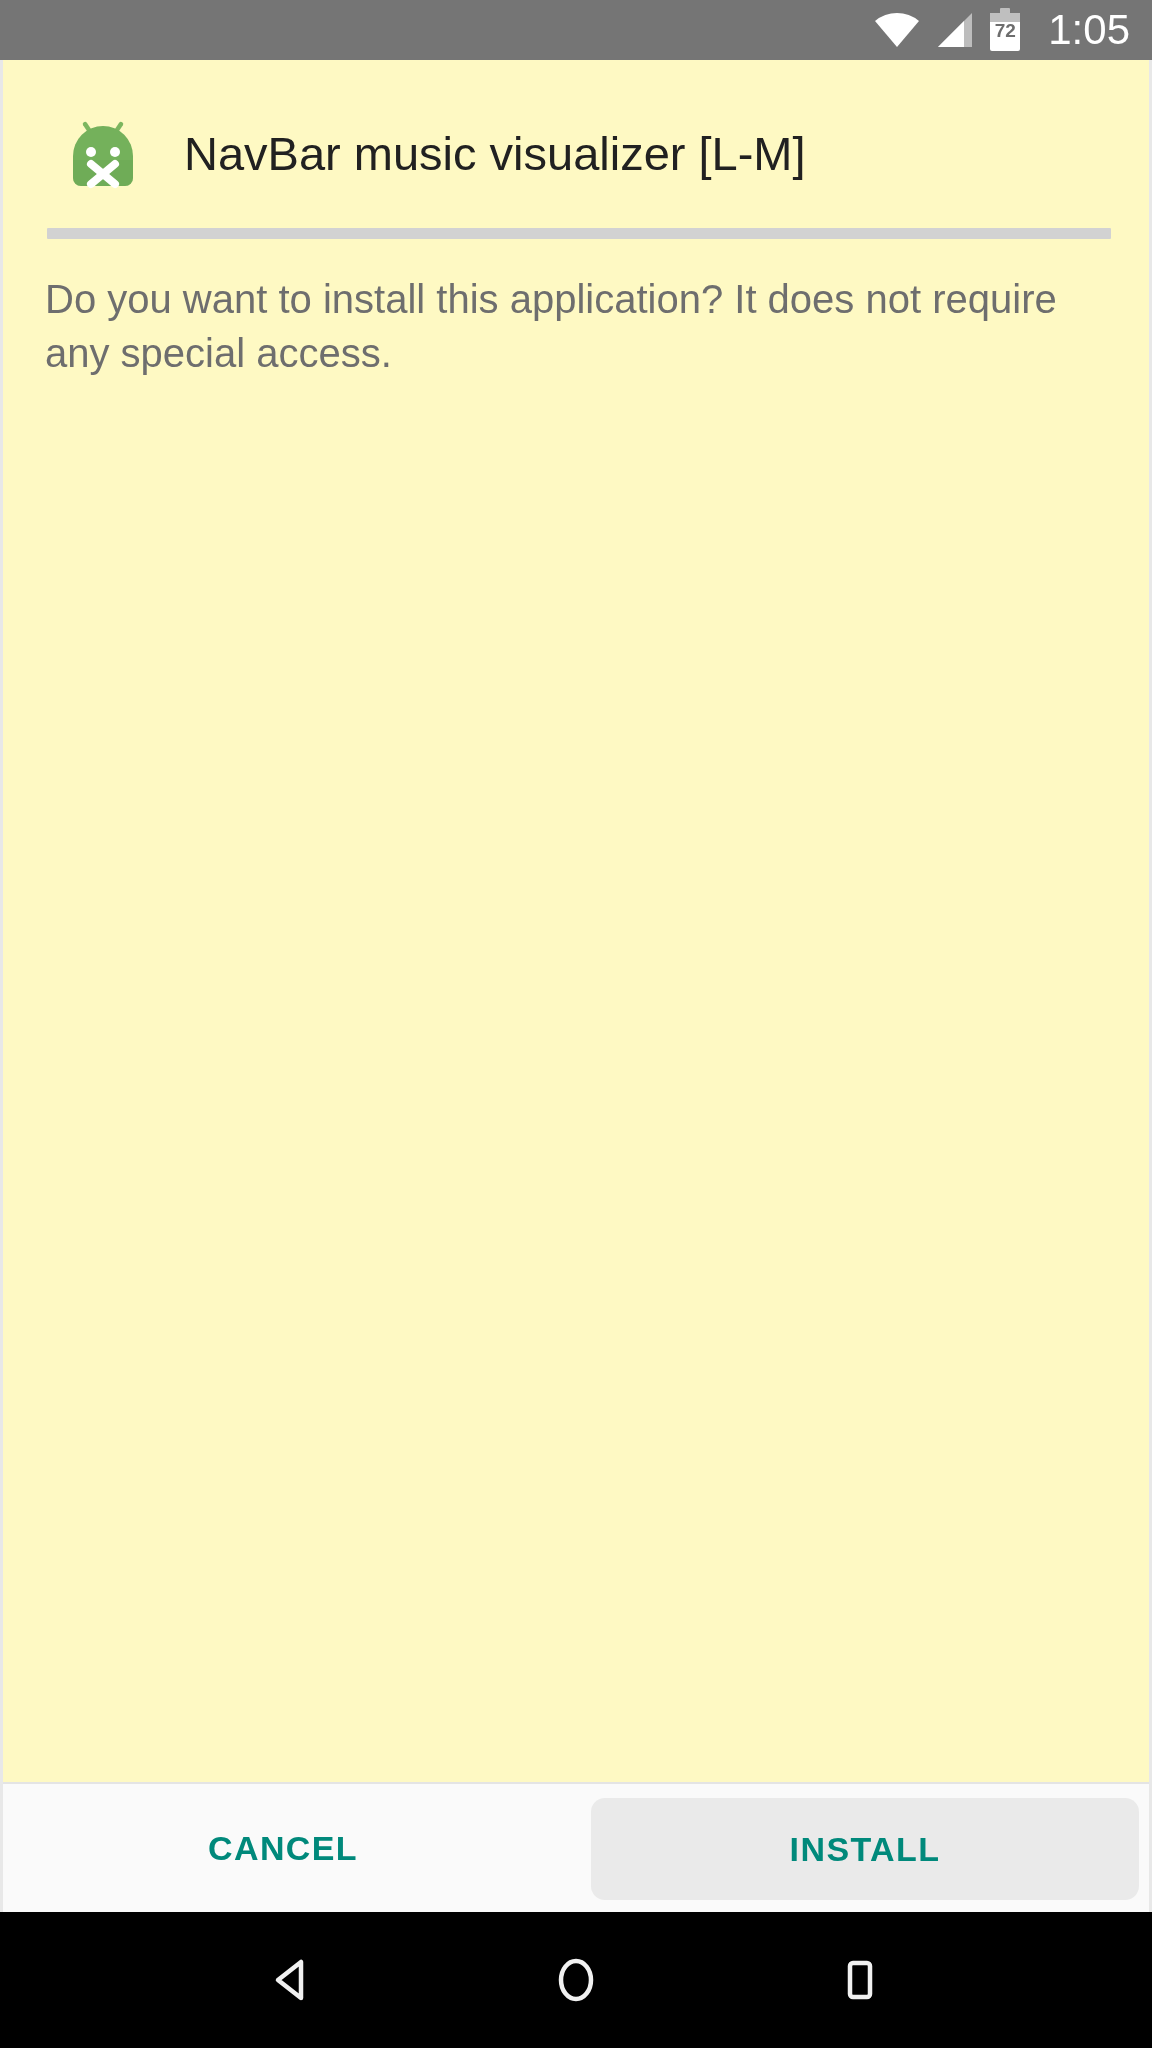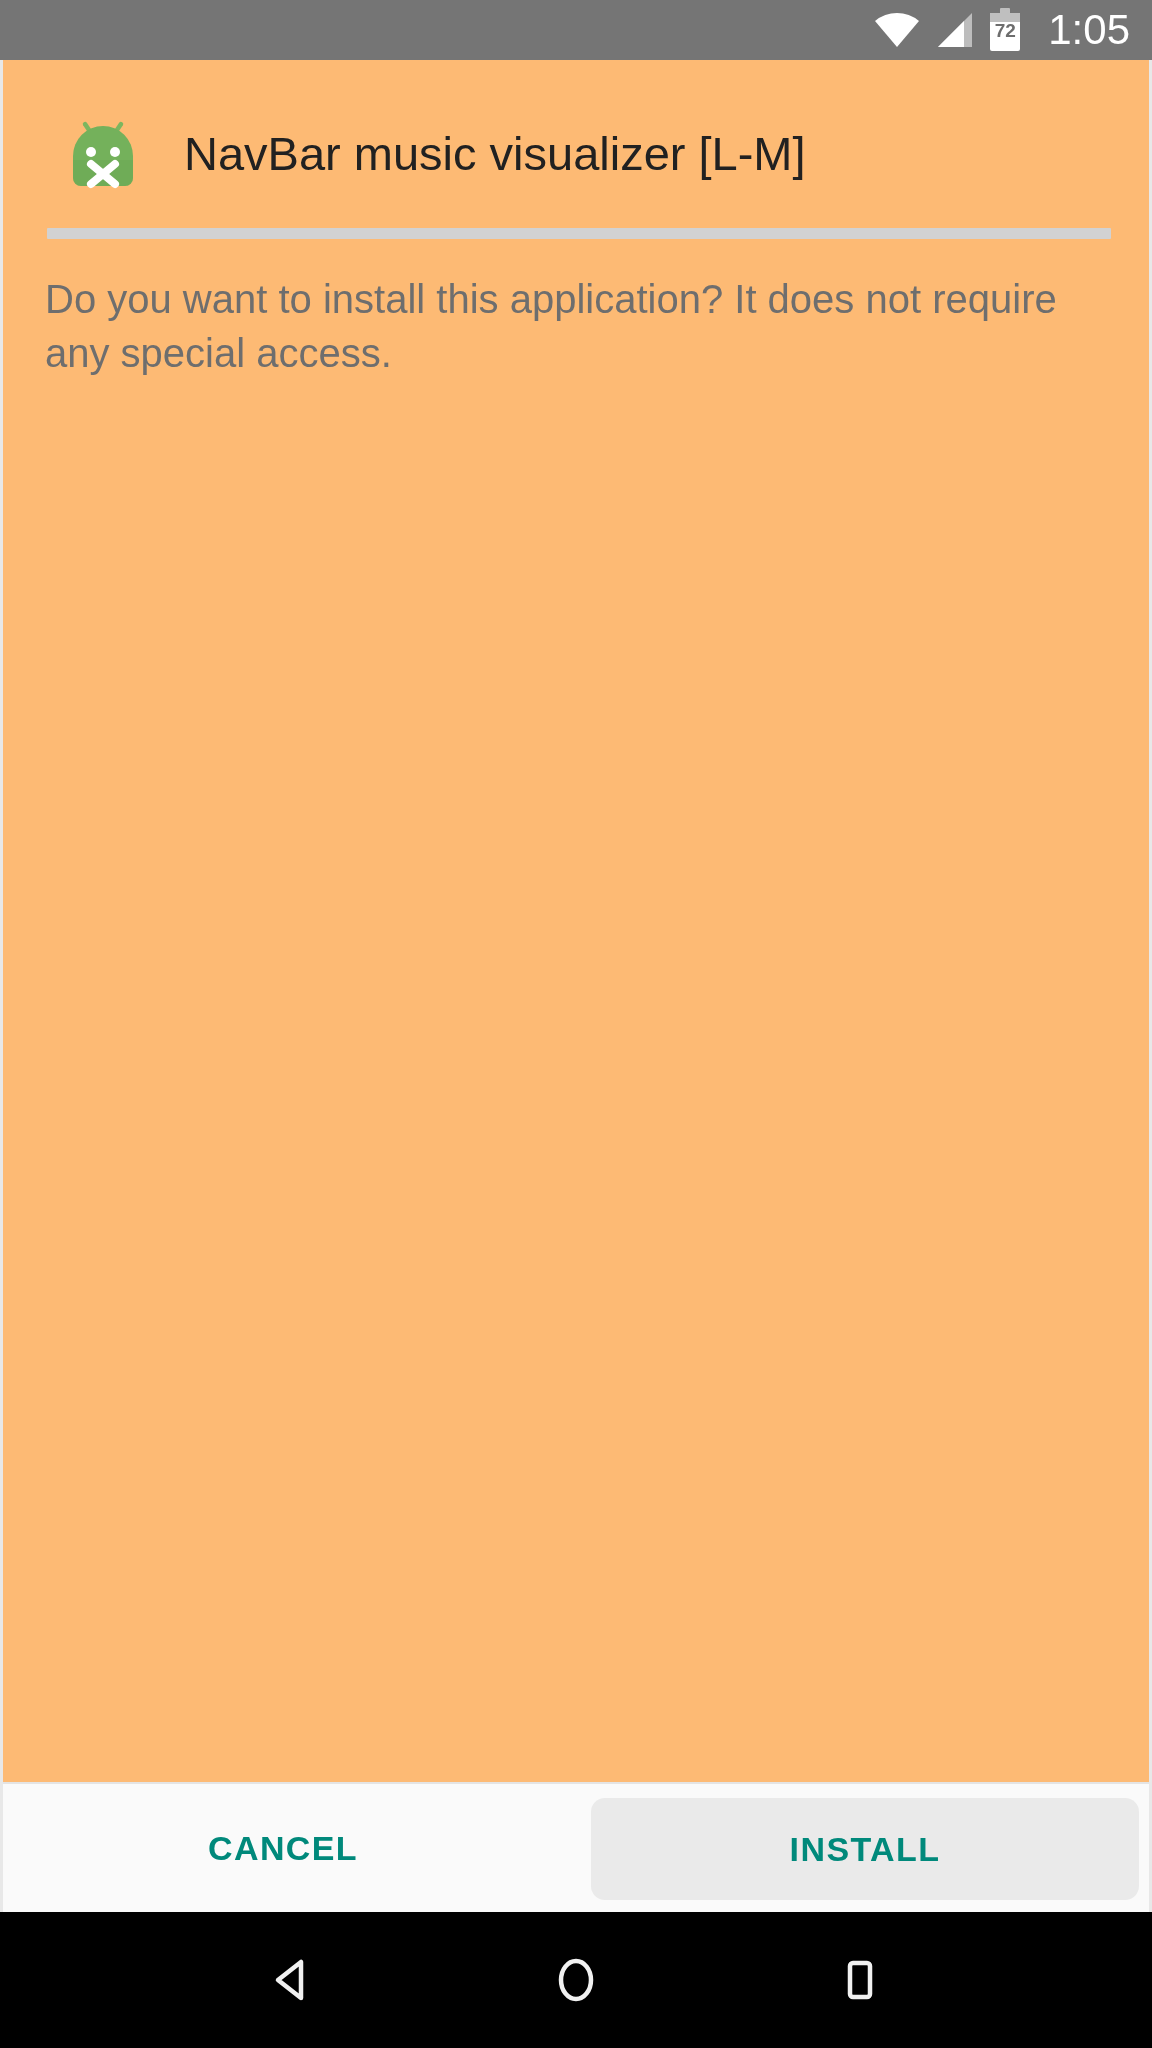--- a/index.html
+++ b/index.html
@@ -55,21 +55,21 @@
     font-size: 19px;
     font-weight: 700;
     color: #6d6d6d;
     font-family: "Liberation Sans", sans-serif;
     line-height: 1;
   }
 
   
   .dialog {
     flex: 1 1 auto;
-    background: #fdba74;
+    background: #fef9c3;
     border-left: 3px solid #e8e8e8;
     border-right: 3px solid #e8e8e8;
     display: flex;
     flex-direction: column;
     min-height: 0;
   }
 
   .app-header {
     display: flex;
     align-items: center;

